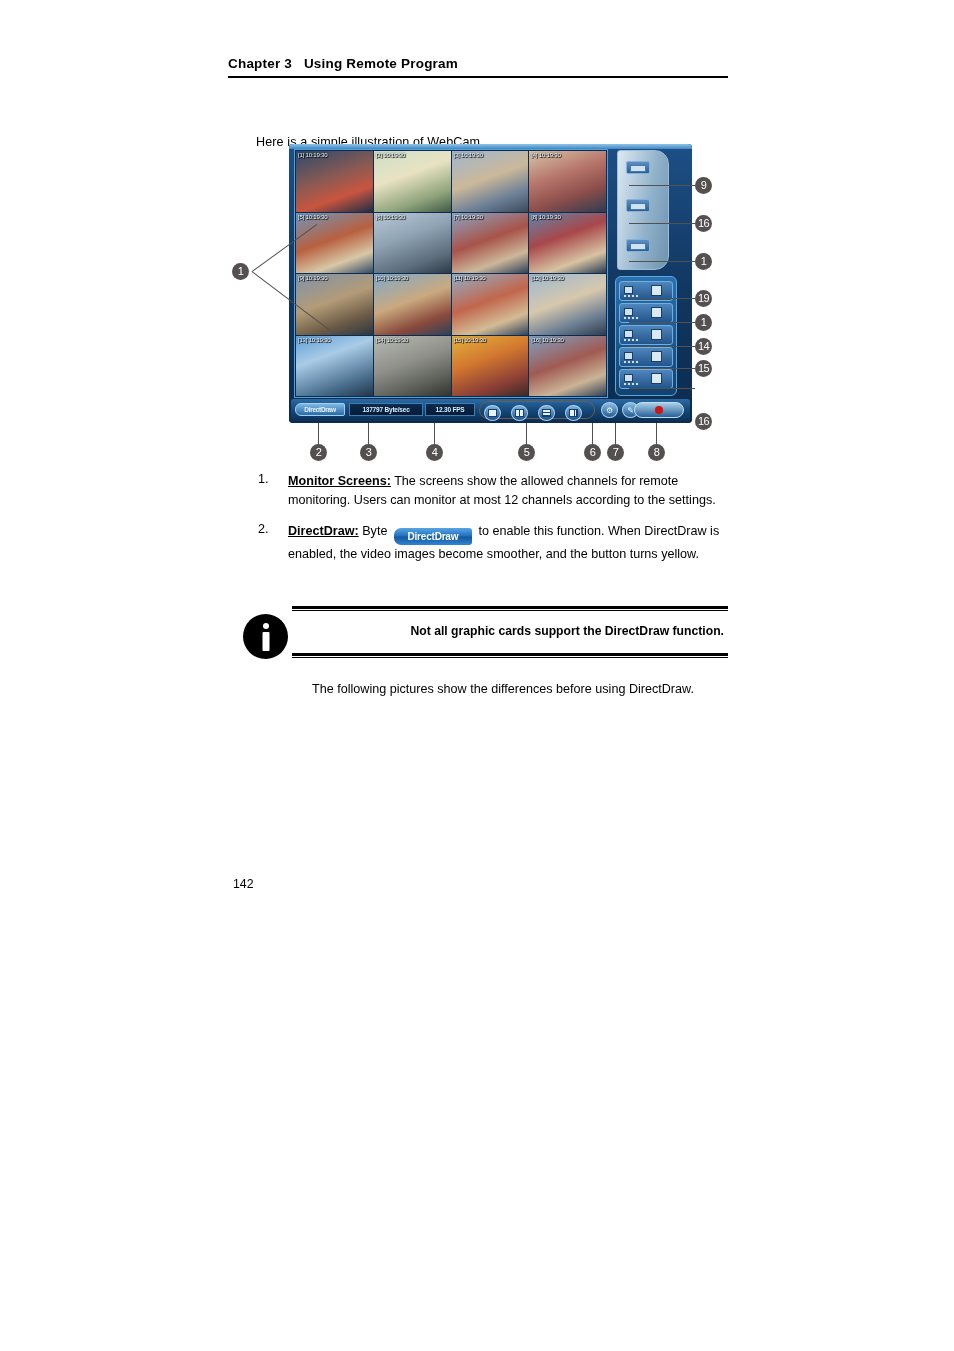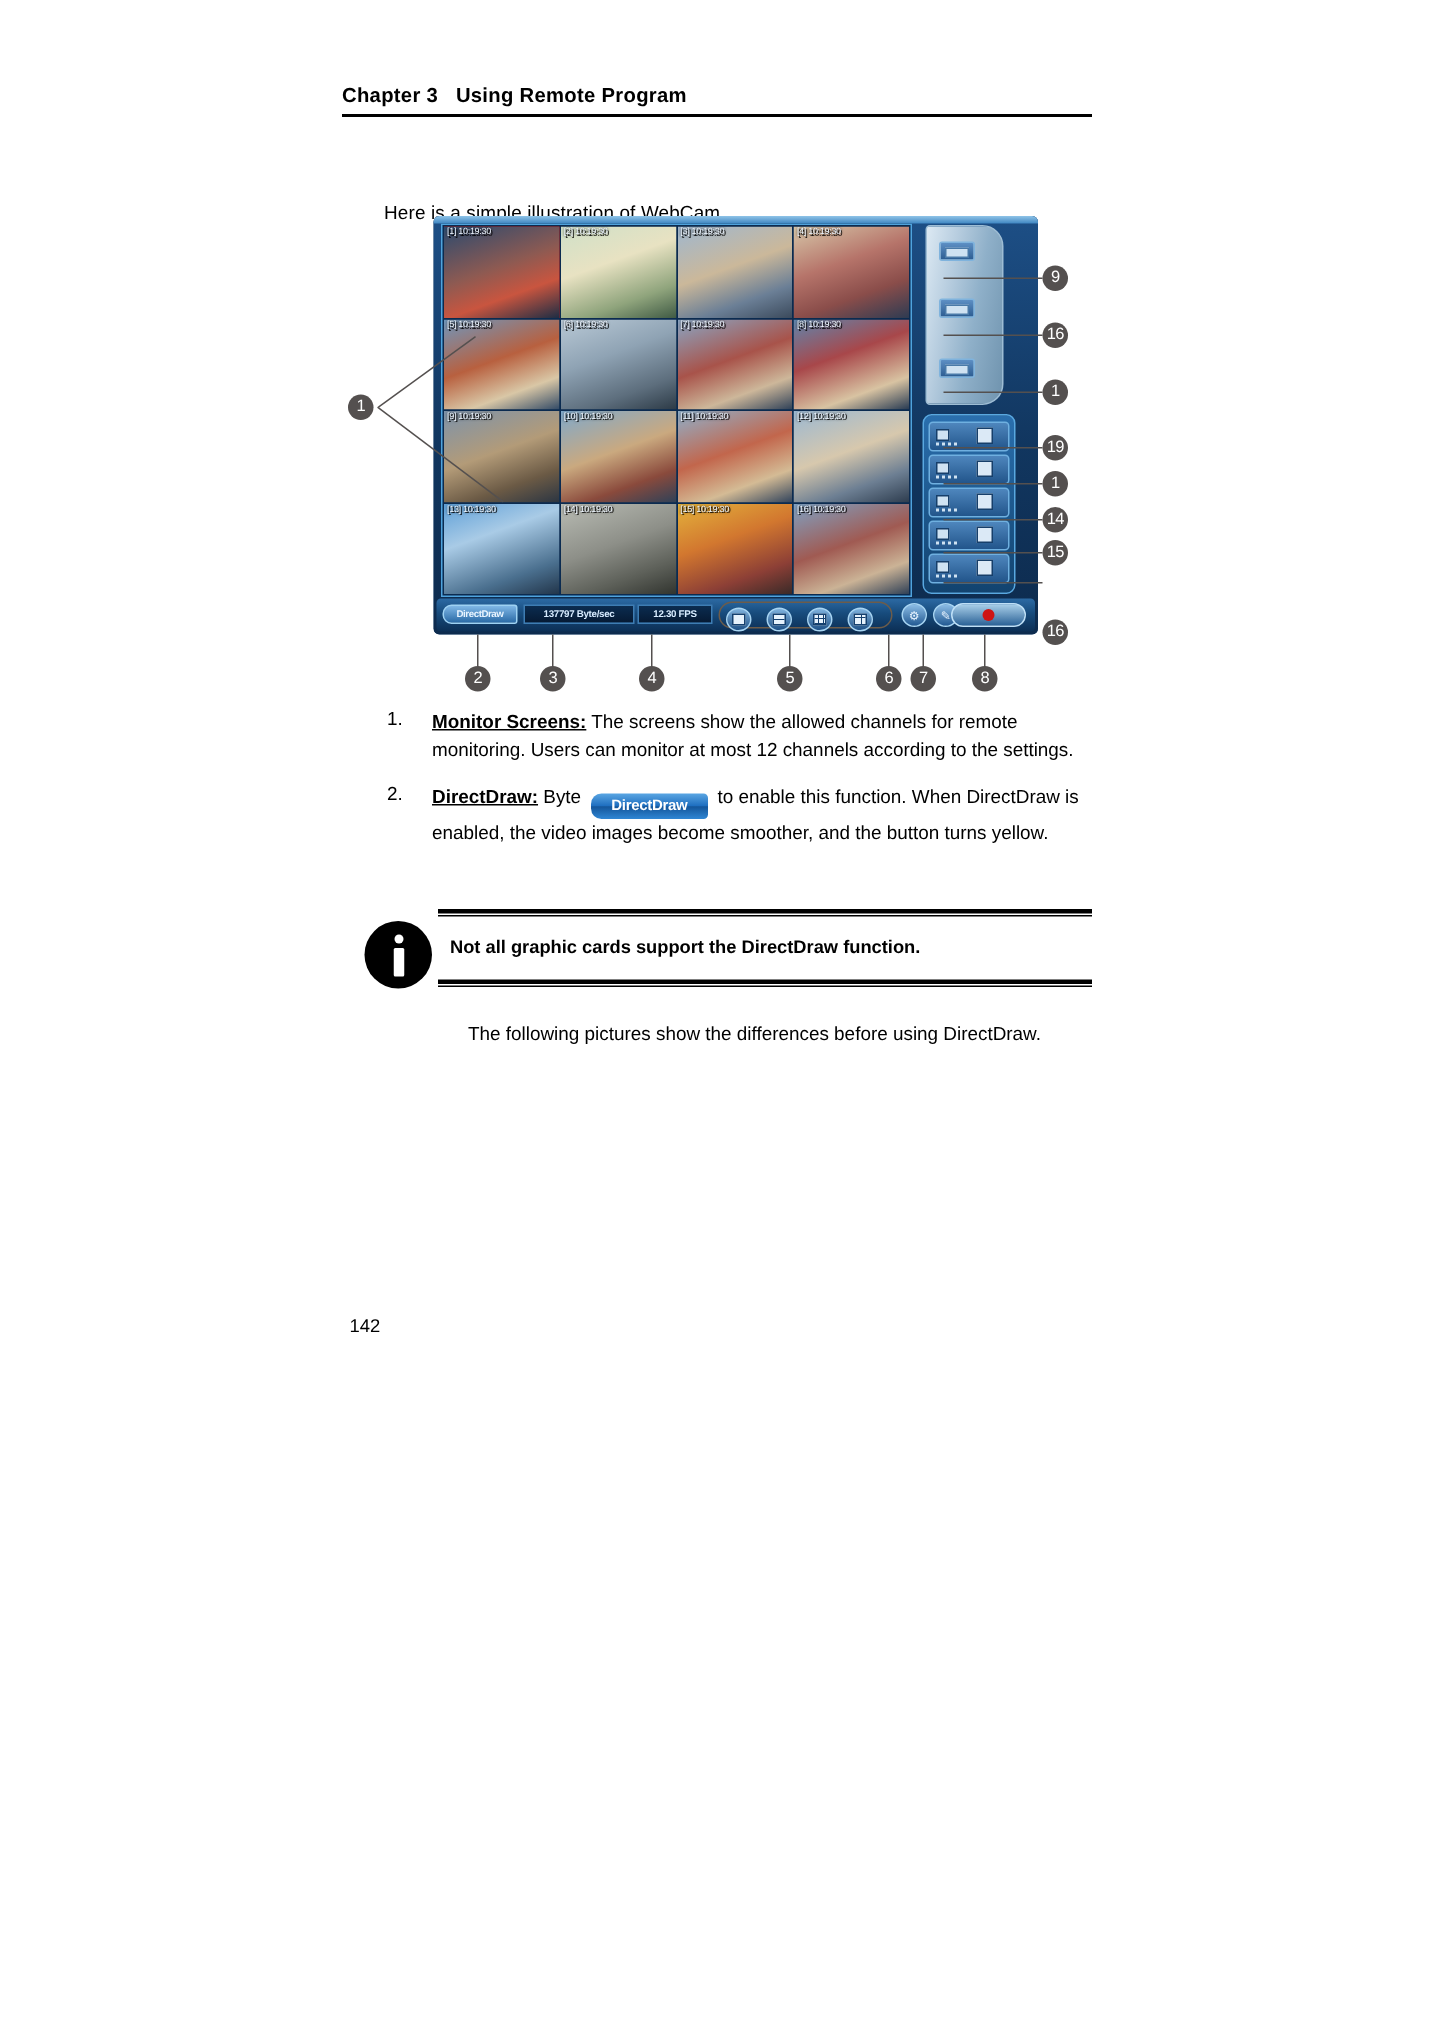--- a/index.html
+++ b/index.html
@@ -289,21 +289,21 @@
     font-weight: bold;
     text-align: center;
     line-height: 17px;
     letter-spacing: -.2px;
   }
 
   
   .note { position: absolute; left: 292px; top: 606px; width: 436px; }
   .note .bar { height: 3px; background: #000; }
   .note .bar.b2 { height: 1px; margin-top: 1px; }
-  .note .body { padding: 13px 4px 15px 8px; font-size: 12.2px; font-weight: bold; }
+  .note .body { padding: 13px 4px 15px 8px; font-size: 12.2px; font-weight: bold; text-align: right; }
   .note-icon {
     position: absolute;
     left: 243px; top: 614px;
     width: 45px; height: 45px;
     border-radius: 50%;
     background: #000;
   }
   .note-icon .i-dot {
     position: absolute; left: 50%; top: 9px; transform: translateX(-50%);
     width: 6px; height: 6px; border-radius: 50%; background: #fff;

